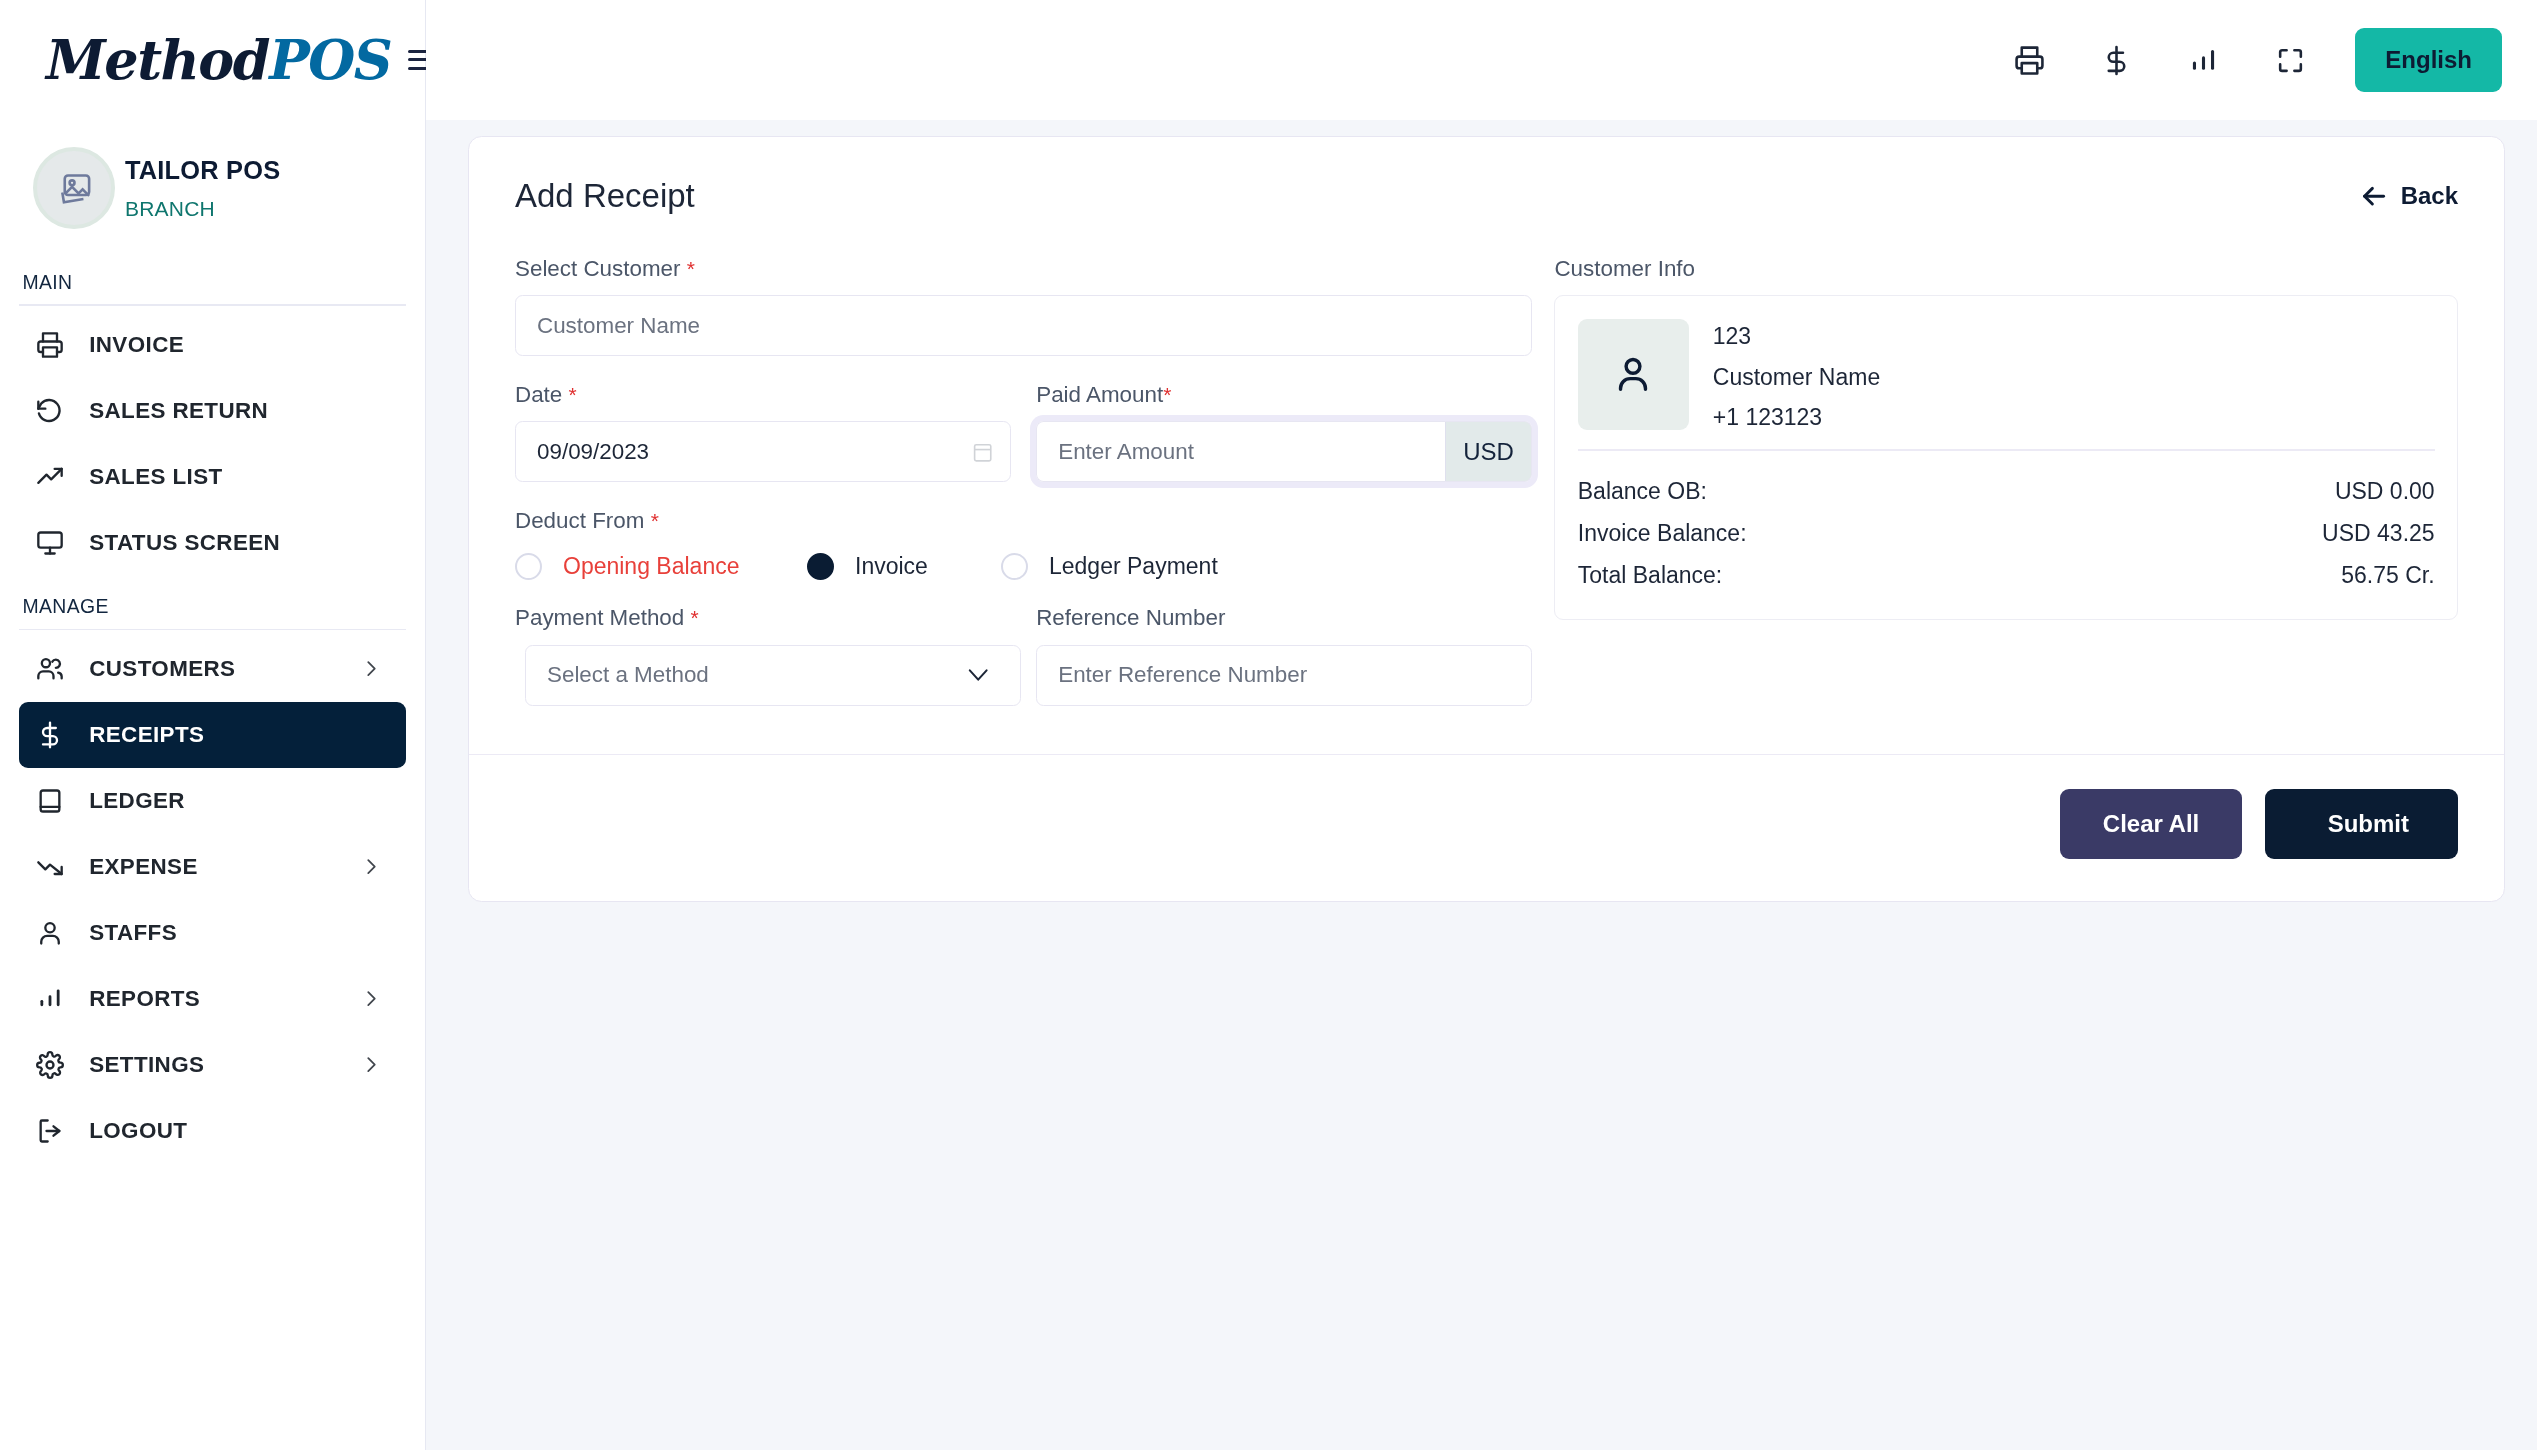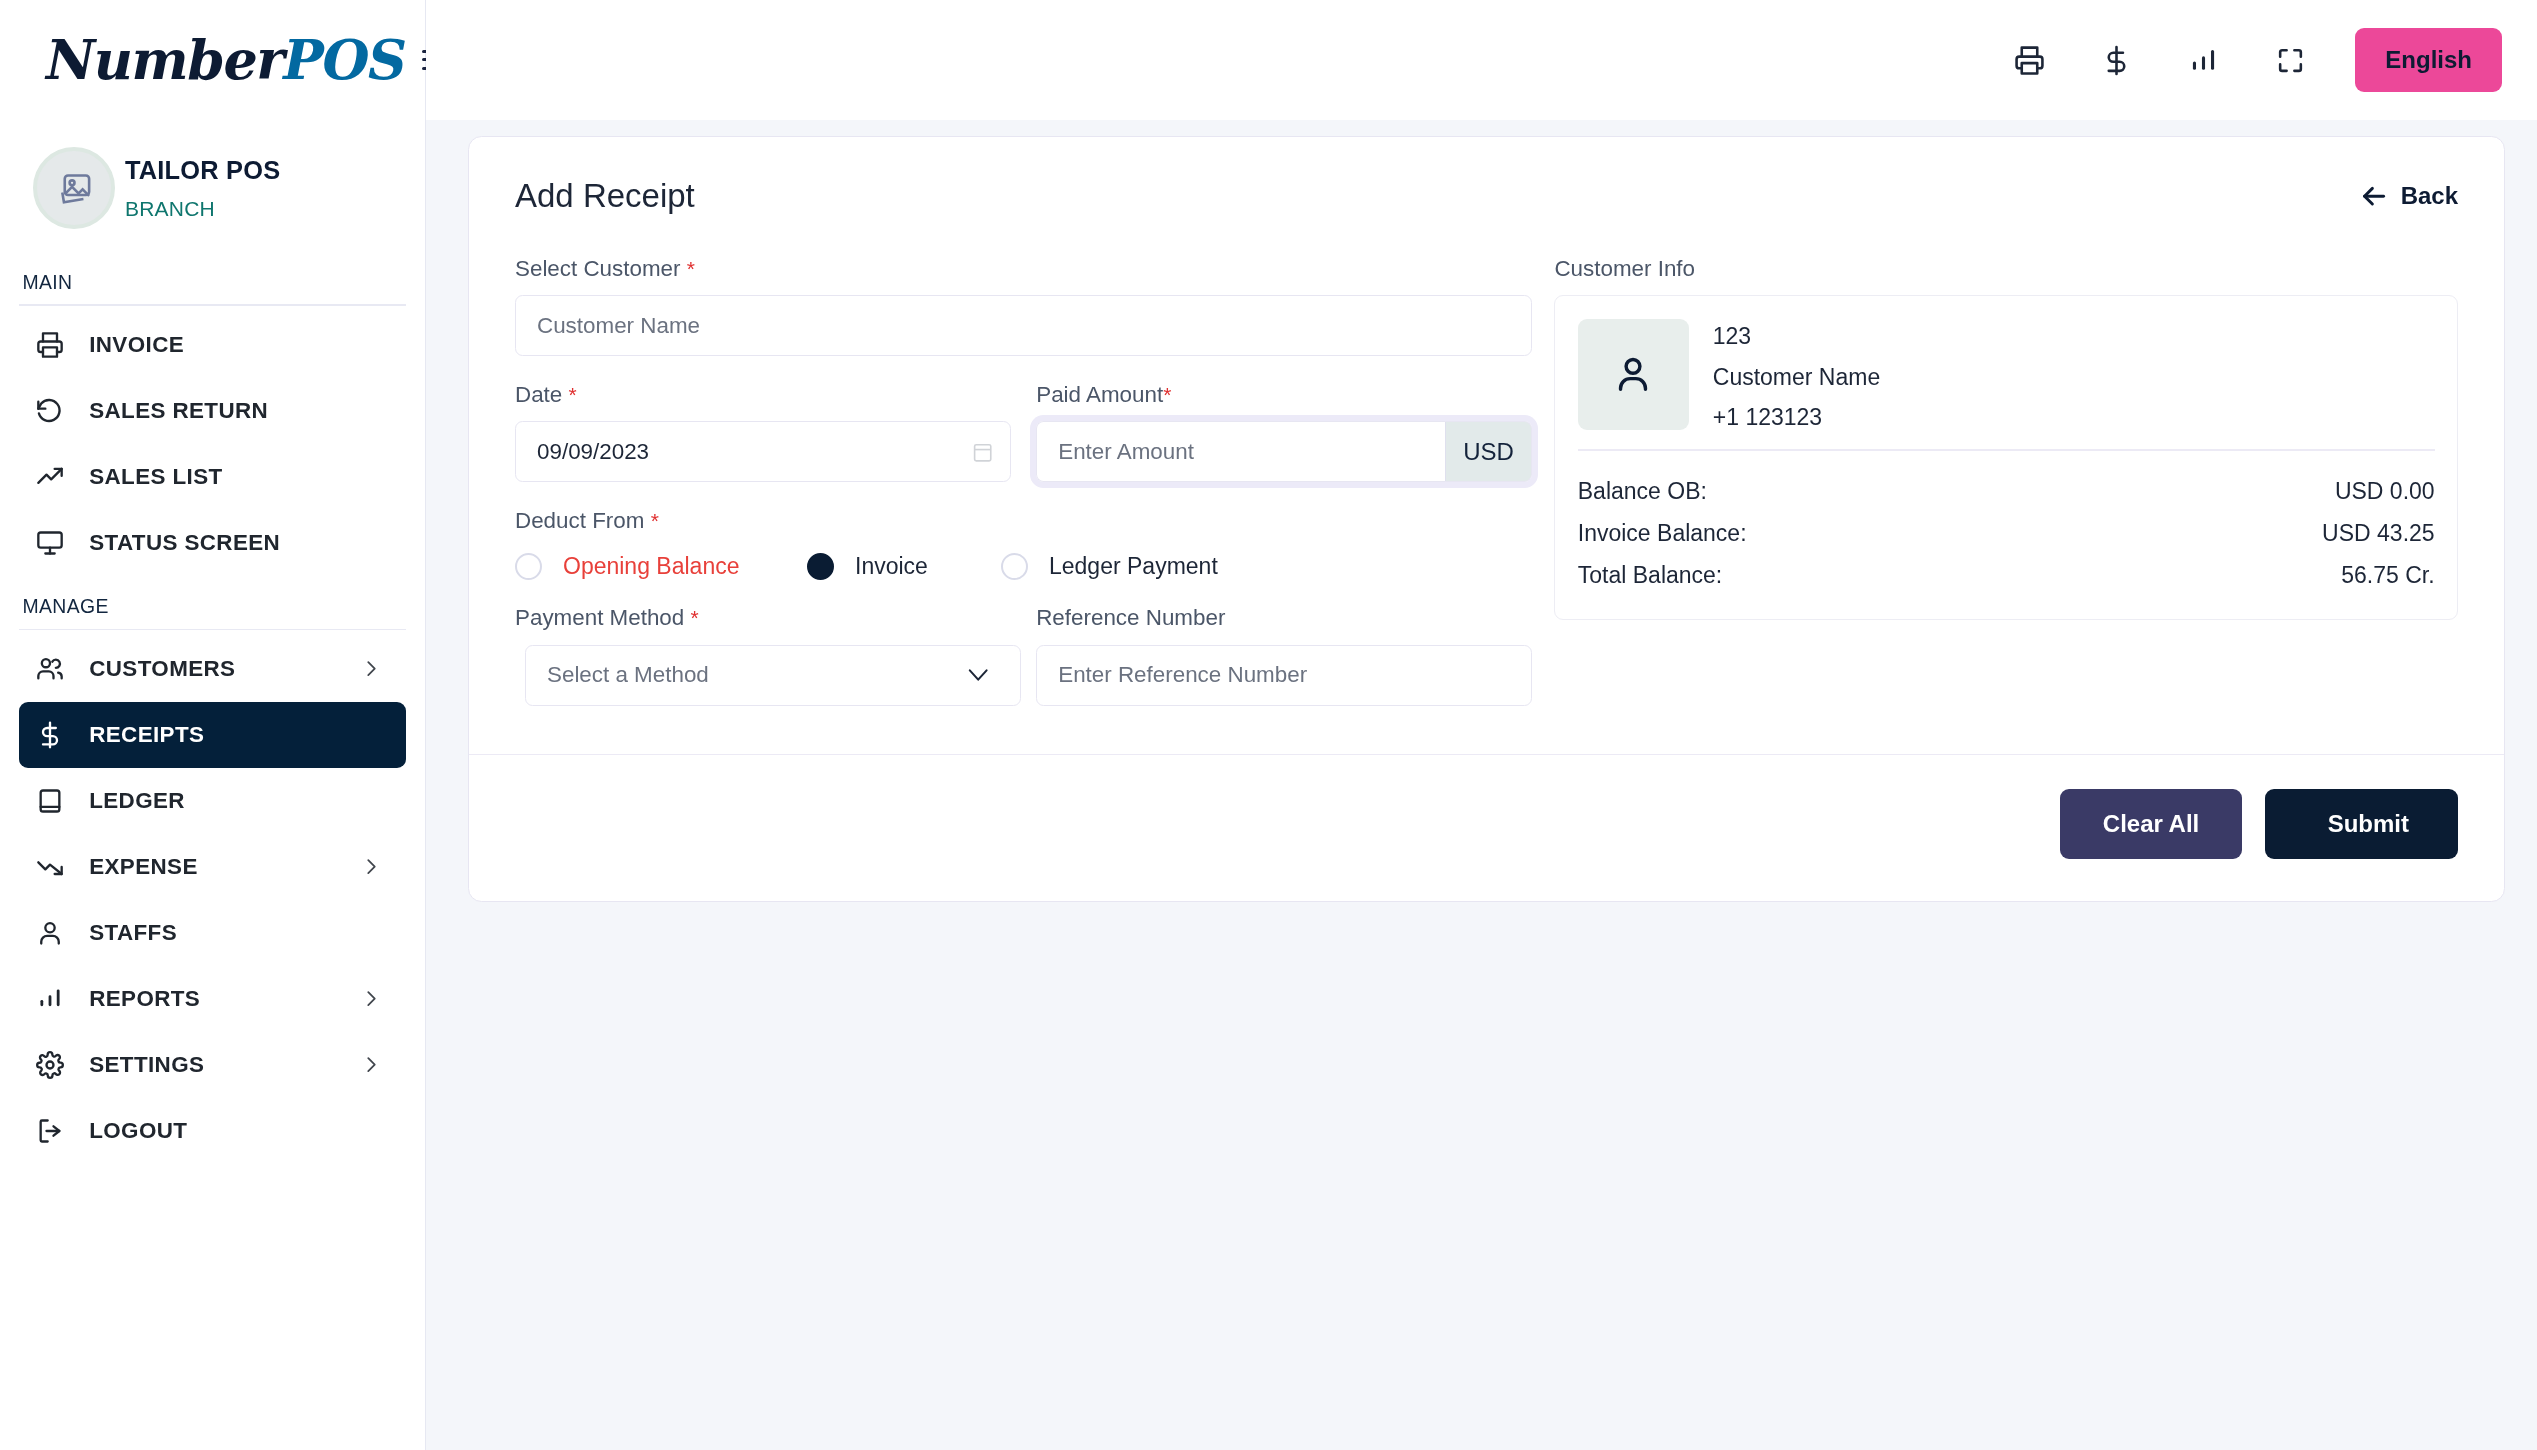--- a/index.html
+++ b/index.html
@@ -98,21 +98,21 @@
     padding-right: 36px; gap: 0;
   }
   .topbar .tb-icon {
     width: 87px; height: 67px;
     display: flex; align-items: center; justify-content: center;
     cursor: pointer;
   }
   .topbar .tb-icon svg { width: 31px; height: 31px; }
   .lang-btn {
     margin-left: 21px;
-    background: #ec4899; border: none; border-radius: 9px;
+    background: #14b8a6; border: none; border-radius: 9px;
     padding: 18px 30px;
     font-family: "Liberation Sans", sans-serif;
     font-size: 24px; font-weight: 700; color: #0d1b33;
     cursor: pointer;
   }
 
   .content {
     flex: 1; background: #f4f6fa;
     padding: 16.4px 33px 0 42px;
     overflow: hidden;
@@ -248,21 +248,21 @@
 </style>
 </head>
 <body>
 
 <div class="app">
 
   <aside class="sidebar">
 
     <div class="logo-bar">
       <div class="logo-script">
-        <span>Number</span><span class="pos">POS</span>
+        <span>Method</span><span class="pos">POS</span>
       </div>
       <div class="hamburger">
         <i></i>
           <i></i>
           <i></i>
       </div>
     </div>
 
     <div class="profile">
       <div class="avatar">

